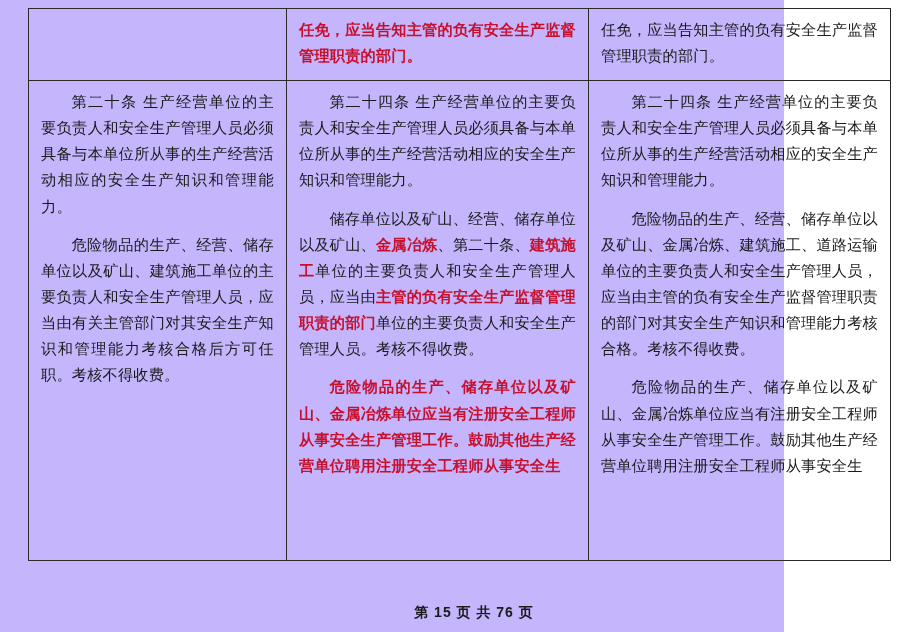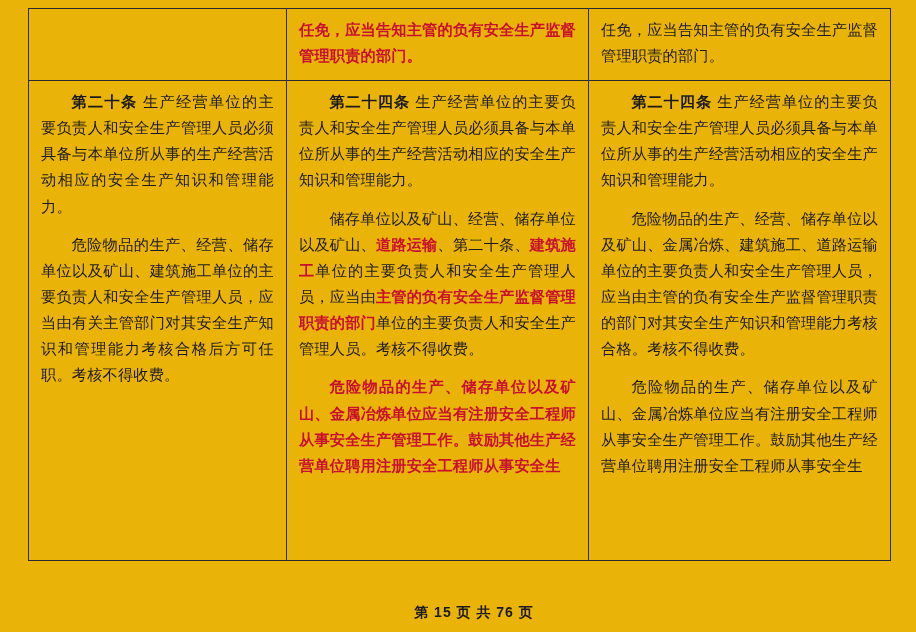--- a/index.html
+++ b/index.html
@@ -12,23 +12,23 @@
     height: 632px;
     font-family: "Liberation Sans", sans-serif;
     color: #1a1a1a;
     position: relative;
     overflow: hidden;
   }
   .page {
     position: absolute;
     left: 0;
     top: 0;
-    width: 916px;
+    width: 784px;
     height: 632px;
-    background: #eab308;
+    background: #c4b5fd;
   }
   table.doc-table {
     position: absolute;
     left: 28px;
     top: 8px;
     width: 862px;
     border-collapse: collapse;
     table-layout: fixed;
   }
   table.doc-table td {
@@ -42,21 +42,21 @@
 
   .para {
     font-size: 15.2px;
     line-height: 1.72;
     margin: 0 0 12px 0;
     text-align: justify;
     letter-spacing: 0.2px;
   }
   .para:last-child { margin-bottom: 0; }
   .indent { text-indent: 2em; }
-  .bold { font-weight: bold; }
+  .bold { font-weight: normal; }
   .red { color: #c8102e; font-weight: bold; }
   .redn { color: #c8102e; }
   .cell-row1 { height: 72px; }
   .cell-row2 { height: 480px; }
 
   .footer {
     position: absolute;
     left: 16px;
     top: 604px;
     width: 916px;
@@ -93,21 +93,21 @@
       <tr class="cell-row2">
         <td class="clip">
           <div>
               <p class="para indent"><span class="bold">第二十条</span><span> 生产经营单位的主要负责人和安全生产管理人员必须具备与本单位所从事的生产经营活动相应的安全生产知识和管理能力。</span></p>
               <p class="para indent"><span>危险物品的生产、经营、储存单位以及矿山、建筑施工单位的主要负责人和安全生产管理人员，应当由有关主管部门对其安全生产知识和管理能力考核合格后方可任职。考核不得收费。</span></p>
             </div>
         </td>
         <td class="clip">
           <div>
               <p class="para indent"><span class="bold">第二十四条</span><span> 生产经营单位的主要负责人和安全生产管理人员必须具备与本单位所从事的生产经营活动相应的安全生产知识和管理能力。</span></p>
-              <p class="para indent"><span>储存单位以及矿山、经营、储存单位以及矿山、</span><span class="red">道路运输</span><span>、第二十条、</span><span class="red">建筑施工</span><span>单位的主要负责人和安全生产管理人员，应当由</span><span class="red">主管的负有安全生产监督管理职责的部门</span><span>单位的主要负责人和安全生产管理人员。考核不得收费。</span></p>
+              <p class="para indent"><span>储存单位以及矿山、经营、储存单位以及矿山、</span><span class="red">金属冶炼</span><span>、第二十条、</span><span class="red">建筑施工</span><span>单位的主要负责人和安全生产管理人员，应当由</span><span class="red">主管的负有安全生产监督管理职责的部门</span><span>单位的主要负责人和安全生产管理人员。考核不得收费。</span></p>
               <p class="para indent redn"><span class="red">危险物品的生产、储存单位以及矿山、金属冶炼单位应当有注册安全工程师从事安全生产管理工作。鼓励其他生产经营单位聘用注册安全工程师从事安全生</span></p>
             </div>
         </td>
         <td class="clip">
           <div>
               <p class="para indent"><span class="bold">第二十四条</span><span> 生产经营单位的主要负责人和安全生产管理人员必须具备与本单位所从事的生产经营活动相应的安全生产知识和管理能力。</span></p>
               <p class="para indent"><span>危险物品的生产、经营、储存单位以及矿山、金属冶炼、建筑施工、道路运输单位的主要负责人和安全生产管理人员，应当由主管的负有安全生产监督管理职责的部门对其安全生产知识和管理能力考核合格。考核不得收费。</span></p>
               <p class="para indent"><span>危险物品的生产、储存单位以及矿山、金属冶炼单位应当有注册安全工程师从事安全生产管理工作。鼓励其他生产经营单位聘用注册安全工程师从事安全生</span></p>
             </div>
         </td>

